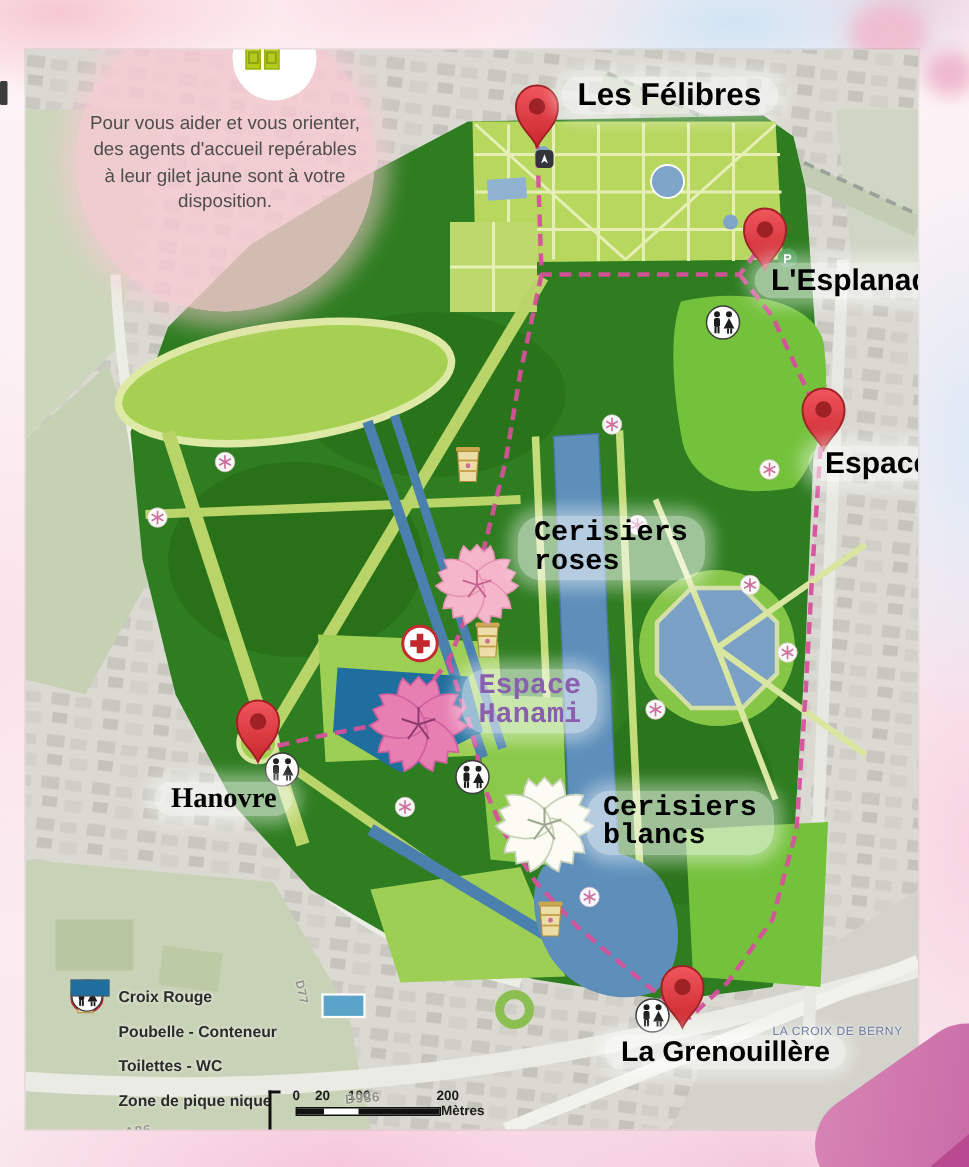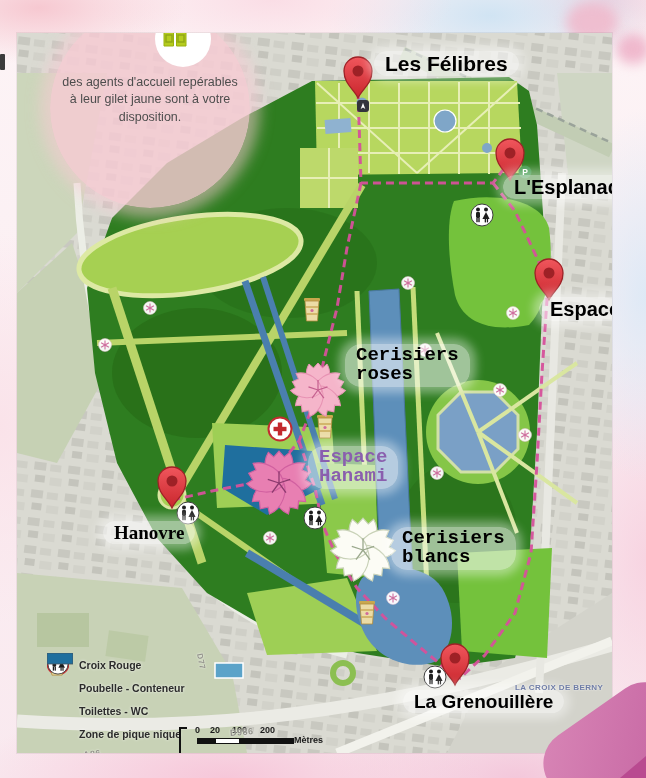--- a/index.html
+++ b/index.html
@@ -58,33 +58,33 @@
   .legend-row{display:flex;align-items:center;height:23px;}
   .legend-icon{width:26px;display:flex;justify-content:center;}
   .legend-label{font-size:10.5px;font-weight:bold;color:#2b2b2b;margin-left:6px;
     text-shadow:0 0 3px rgba(255,255,255,.9);}
 
   
   .scalebar{position:absolute;left:160px;top:692px;width:150px;height:30px;font-size:9px;color:#1b1b1b;}
   .north-bracket{position:absolute;left:2px;top:2px;width:6px;height:26px;
     border-left:2.5px solid #111;border-top:2.5px solid #111;border-bottom:2.5px solid #111;}
   .scale-tick{position:absolute;top:0;font-weight:bold;}
-  .t0{left:18px;} .t50{left:33px;} .t100{left:55px;} .t200{left:83px;}
+  .t0{left:18px;} .t50{left:33px;} .t100{left:55px;} .t200{left:114px;}
   .scale-band{position:absolute;left:20px;top:13px;width:95px;height:4px;border:1px solid #111;background:#fff;}
   .seg-b1{position:absolute;left:0;top:0;width:18px;height:4px;background:#111;}
   .seg-b2{position:absolute;left:41px;top:0;width:54px;height:4px;background:#111;}
   .scale-unit{position:absolute;left:117px;top:10px;font-weight:bold;}
 
   
   .road-label{position:absolute;font-size:9px;font-weight:bold;color:#93938b;
     text-shadow:0 0 2px #fff;letter-spacing:.5px;}
   .rl-d986{left:213px;top:694px;transform:rotate(-5deg);}
   .rl-a86{left:66px;top:716px;transform:rotate(-7deg);}
   .rl-d77{left:176px;top:624px;transform:rotate(78deg);font-size:8px;}
-  .place-label{position:absolute;left:498px;top:650px;font-size:8px;font-weight:bold;
+  .place-label{position:absolute;left:498px;top:650px;font-size:8px;font-weight:normal;
     color:#6e7ca6;letter-spacing:.4px;text-shadow:0 0 2px #fff;}
 </style>
 </head>
 <body>
 
 <div class="frame">
   <div class="corner-petal petal-a"></div>
   <div class="corner-petal petal-b"></div>
   <div class="edge-mark"></div>
 
@@ -322,20 +322,21 @@
         <svg width="40" height="40" viewBox="-20 -20 40 40">
           <path d="M-13,-15 L-6,-18 L0,-10 L6,-18 L13,-15 L15,-6 L11,-5 L11,15 L1.5,15 L1.5,-8 L-1.5,-8 L-1.5,15 L-11,15 L-11,-5 L-15,-6 Z" fill="#b5cc1e" stroke="#9ab10e" stroke-width="1"></path>
           <path d="M-6,-18 L0,-10 L6,-18" fill="none" stroke="#fff" stroke-width="1.6"></path>
           <rect x="-9" y="4" width="6" height="7" fill="none" stroke="#8fa614" stroke-width="1.4"></rect>
           <rect x="3" y="4" width="6" height="7" fill="none" stroke="#8fa614" stroke-width="1.4"></rect>
           <line x1="-11" y1="-1" x2="-3.5" y2="-1" stroke="#8fa614" stroke-width="1.4"></line>
           <line x1="3.5" y1="-1" x2="11" y2="-1" stroke="#8fa614" stroke-width="1.4"></line>
         </svg>
       </div>
       <div class="info-text">
+        <div>Pour vous aider et vous orienter,</div>
         <div>des agents d'accueil repérables</div>
         <div>à leur gilet jaune sont à votre</div>
         <div>disposition.</div>
       </div>
     </div>
 
     <div class="legend">
       <div class="legend-row">
         <span class="legend-icon">
           <svg width="22" height="22" viewBox="-12 -12 24 24">

